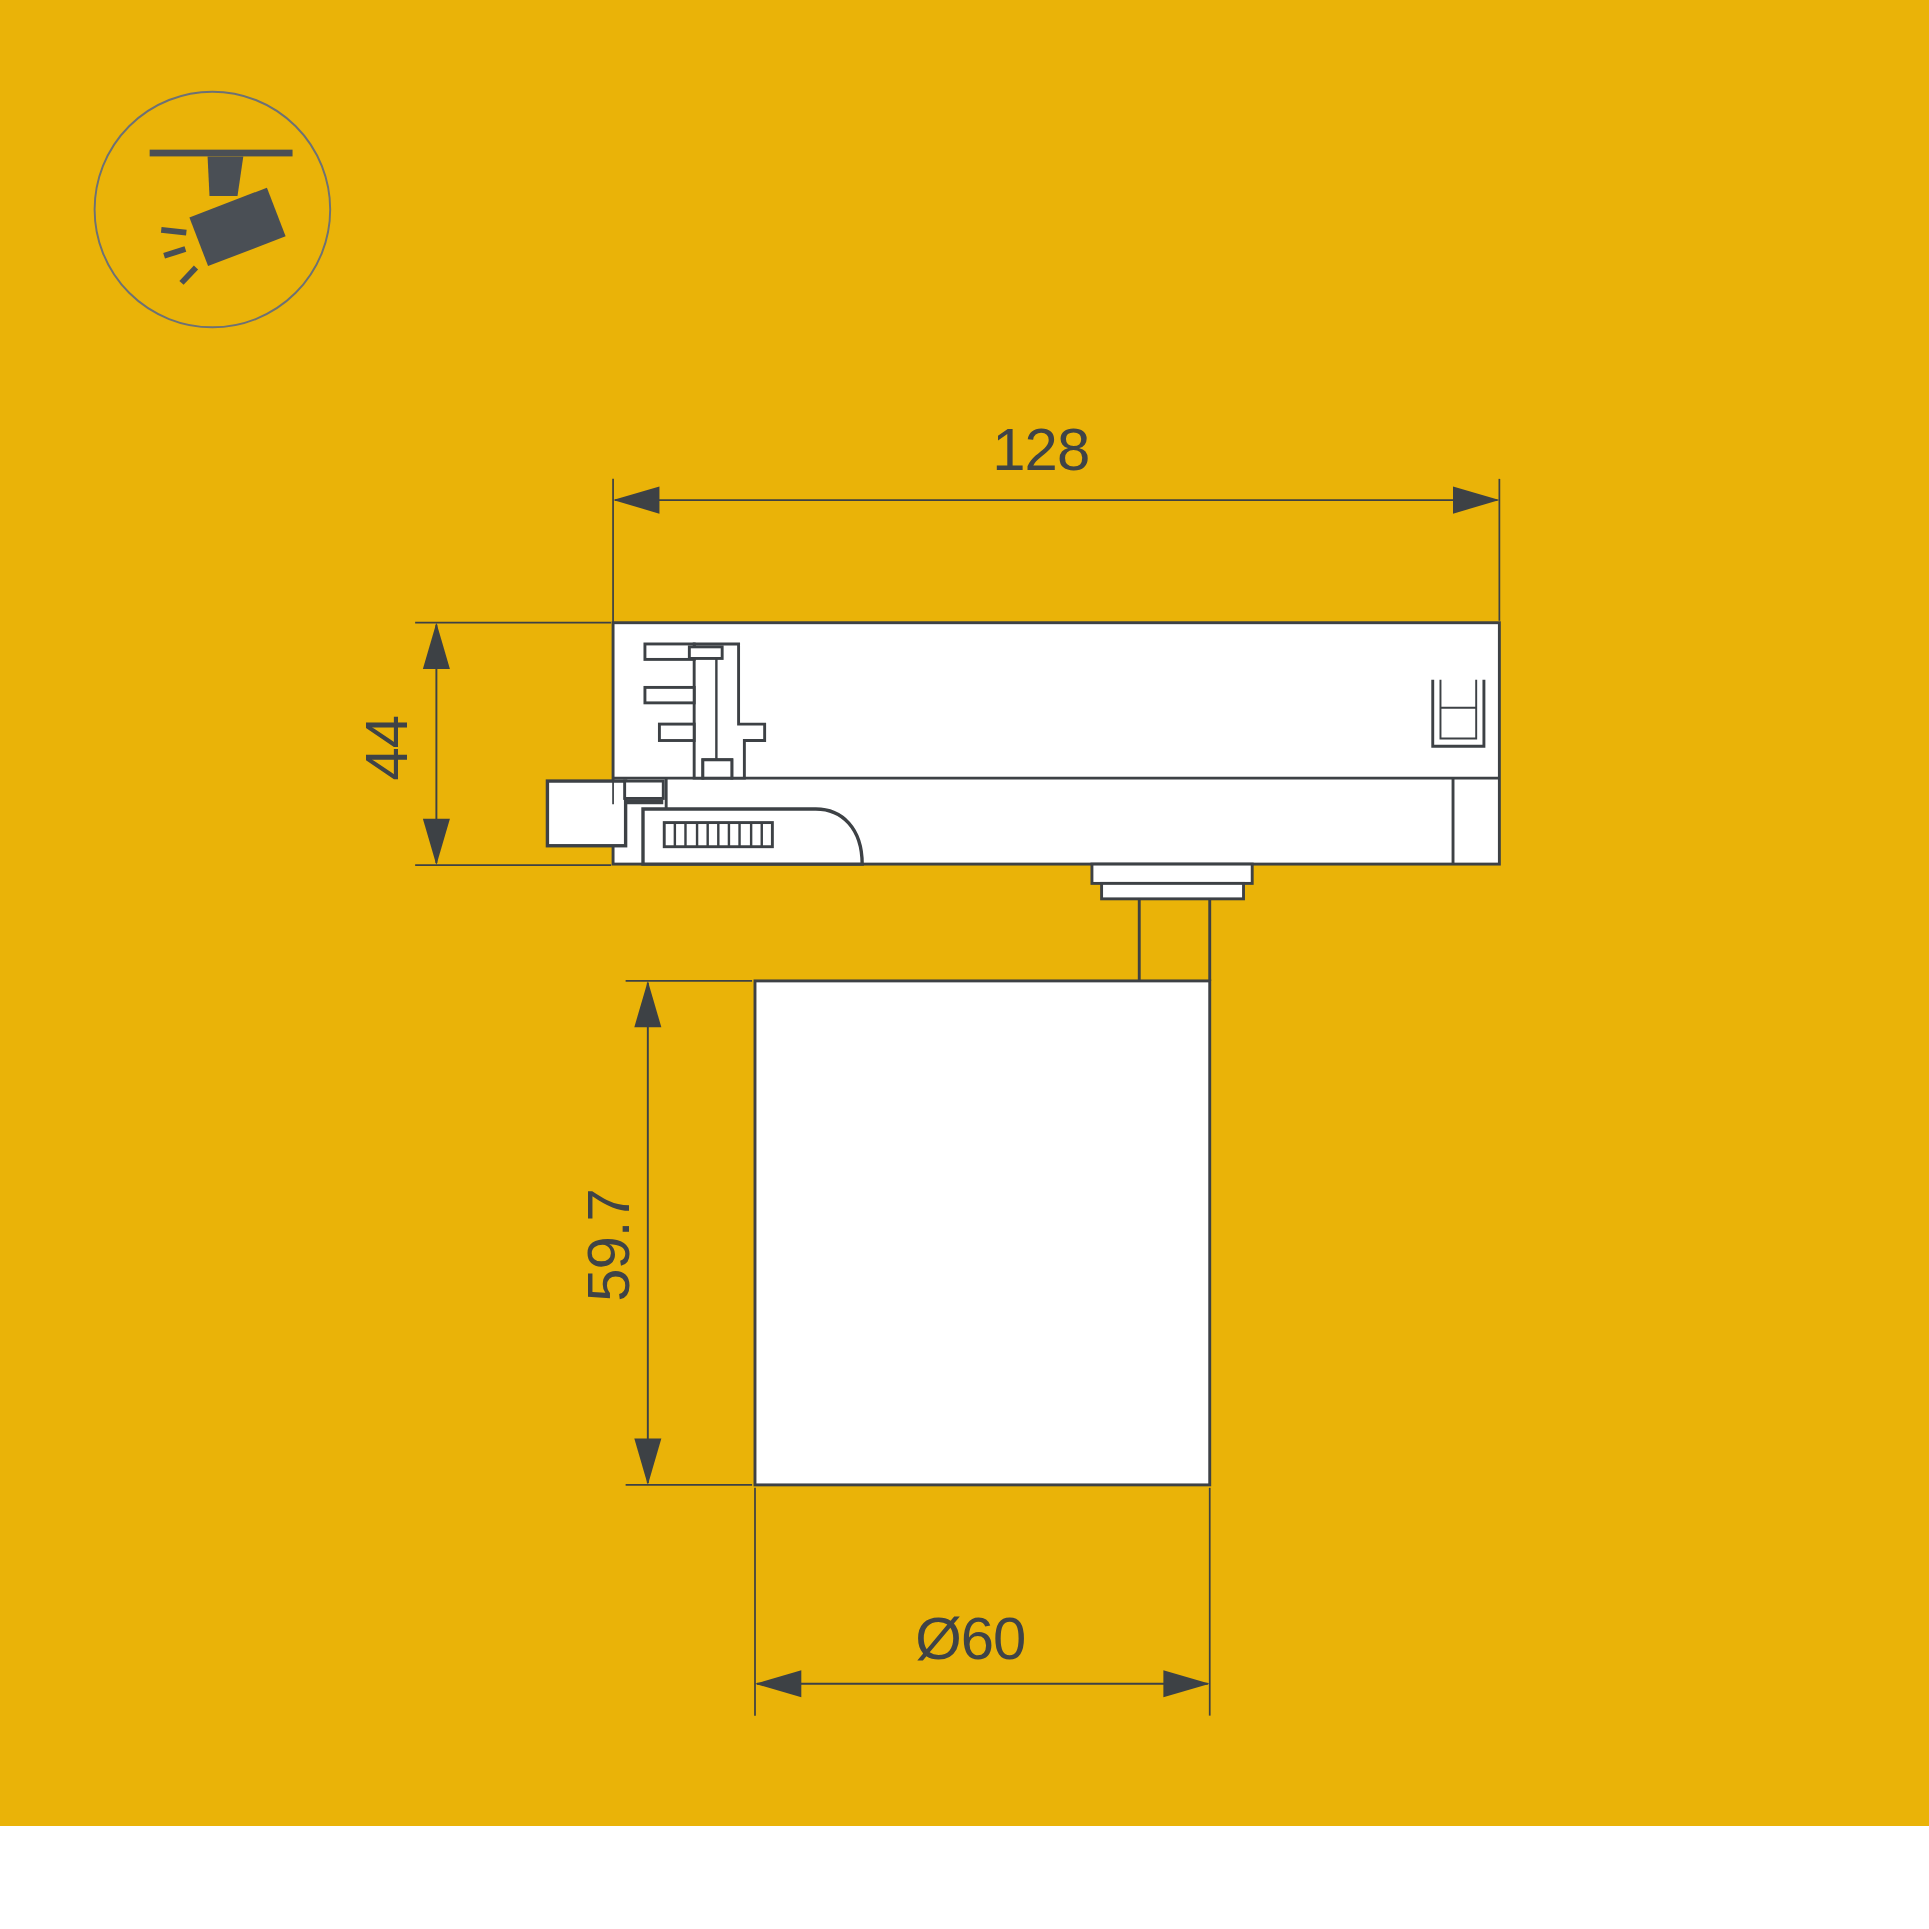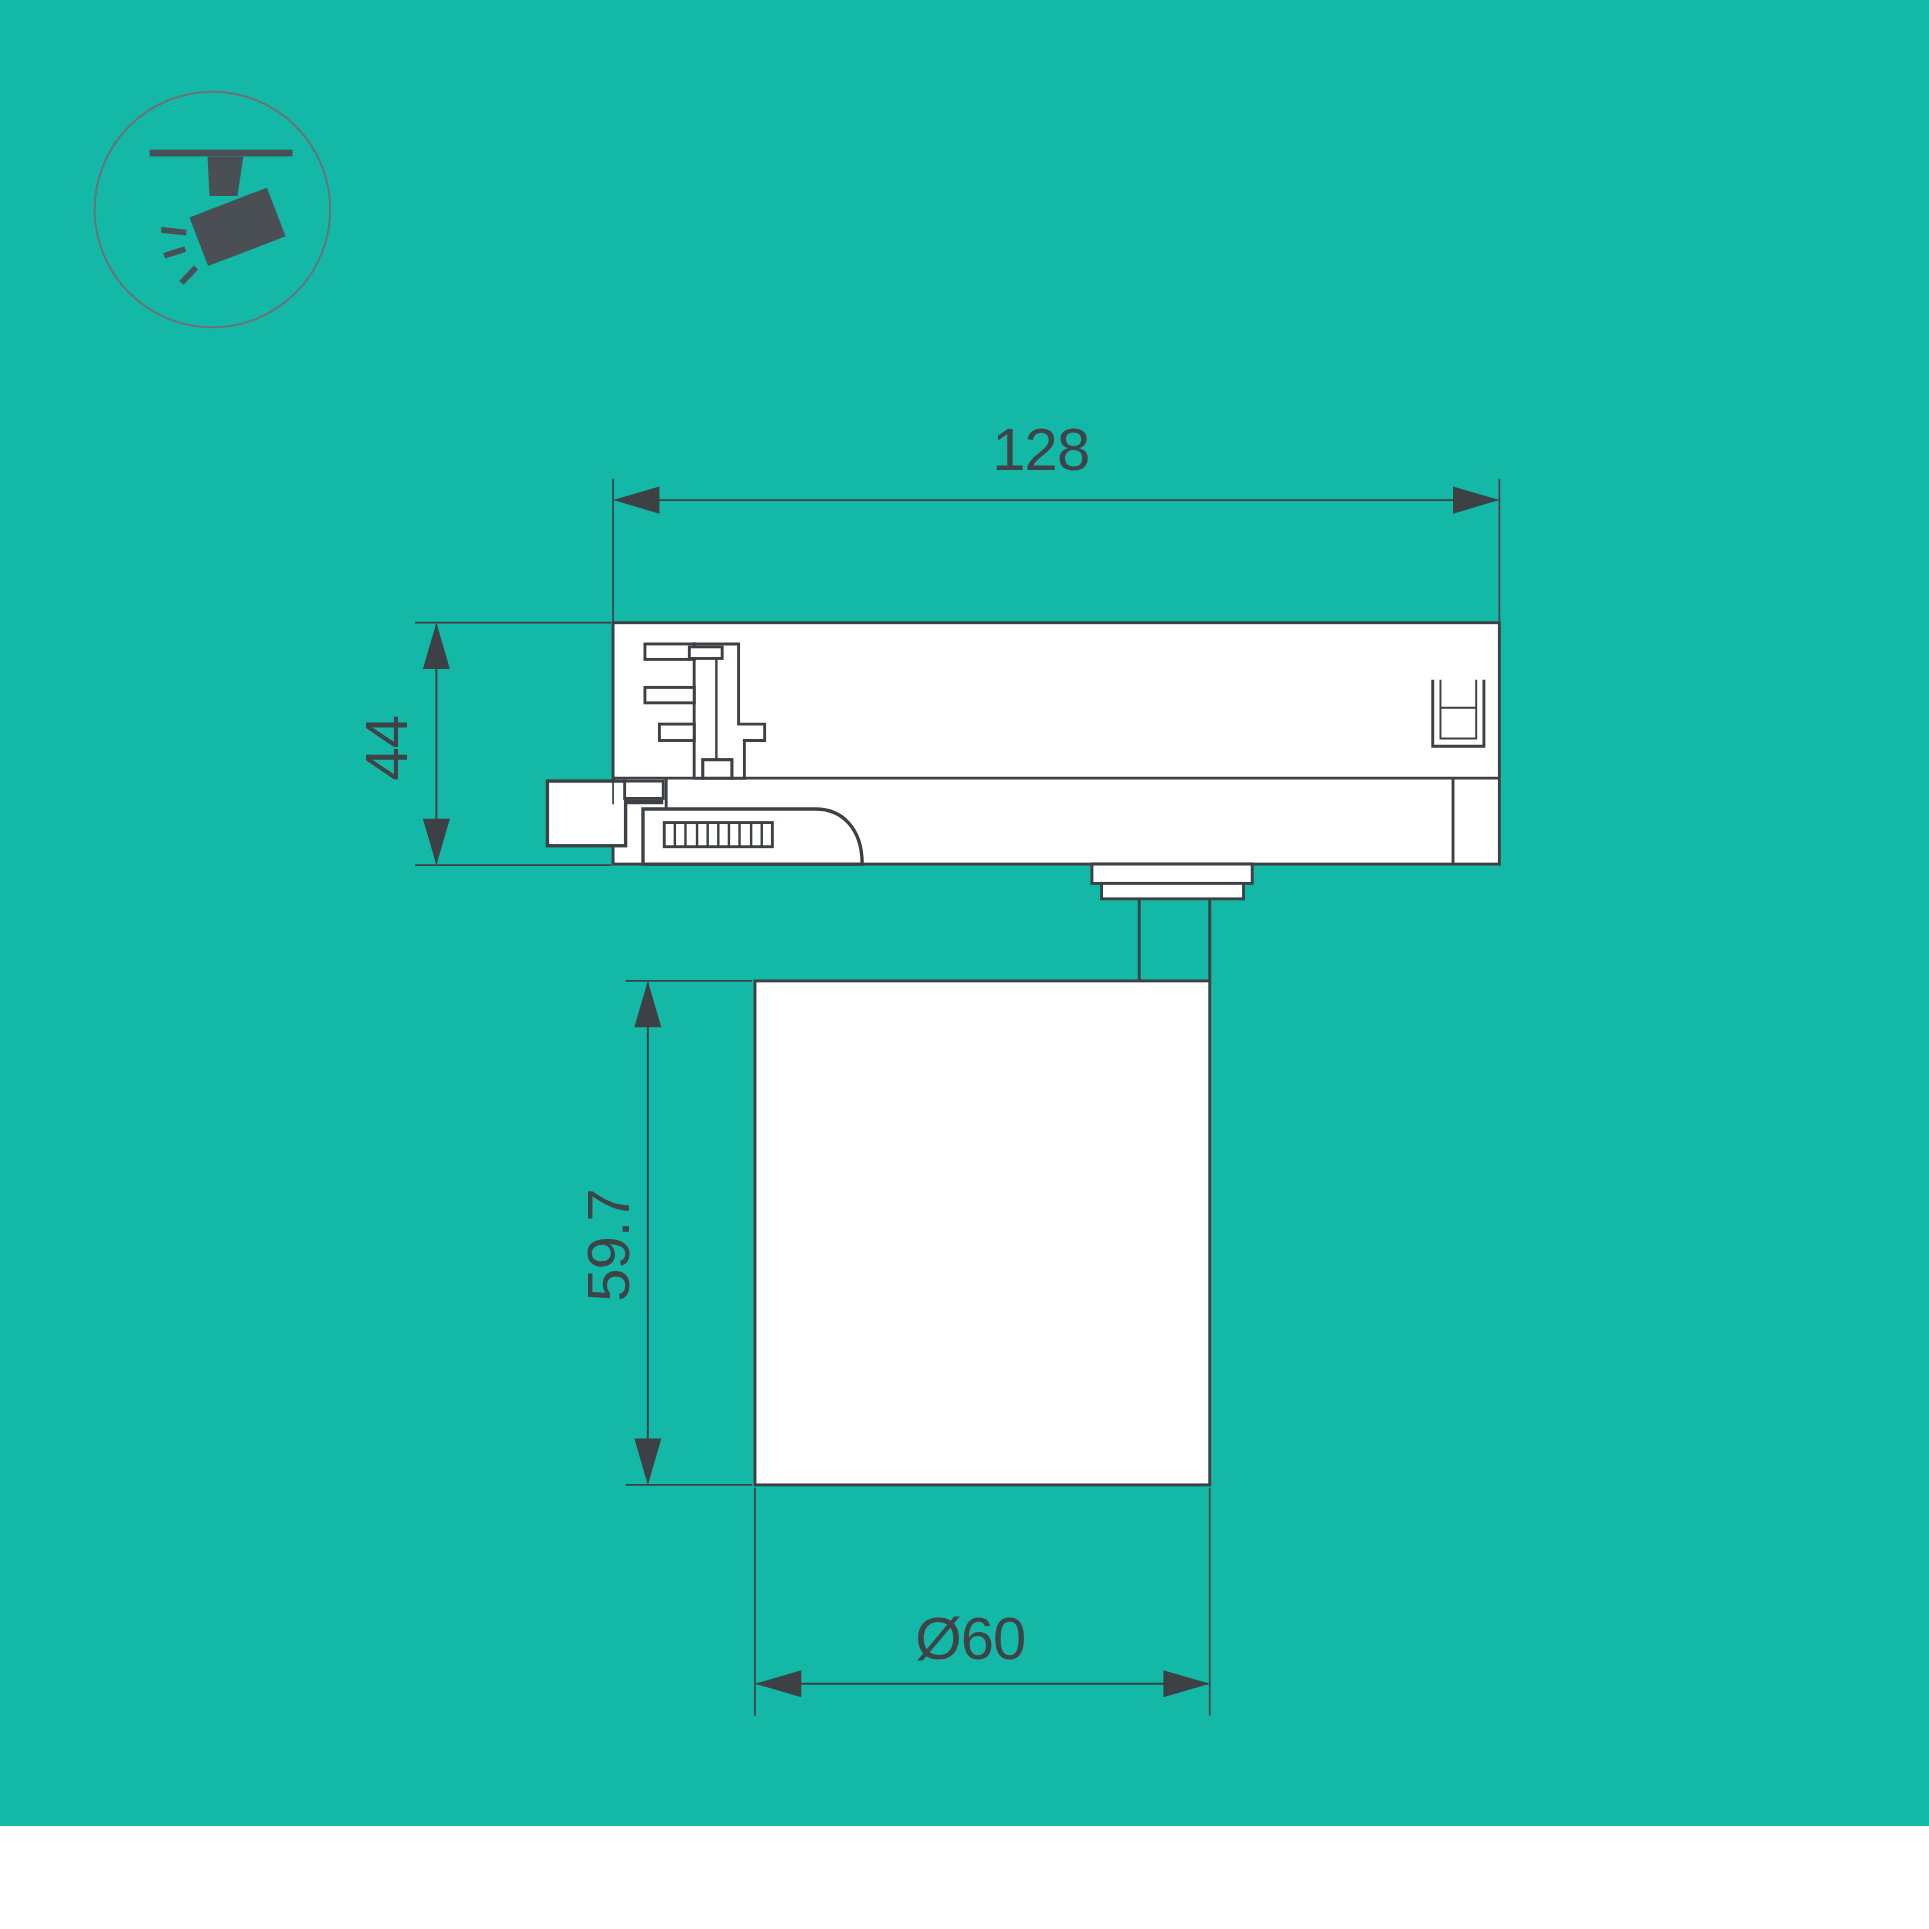--- a/index.html
+++ b/index.html
@@ -1,16 +1,16 @@
 <!DOCTYPE html>
 <html><head>
 <meta charset="utf-8">
 <style>
   html,body{margin:0;padding:0;background:#ffffff;}
-  .frame{position:relative;width:1929px;height:1826px;background:#14b8a6;overflow:hidden;
+  .frame{position:relative;width:1929px;height:1826px;background:#eab308;overflow:hidden;
          font-family:"Liberation Sans",sans-serif;text-decoration:underline;}
   svg{position:absolute;left:0;top:0;}
   
   .ln{stroke:#3d4145;fill:none;}
   .w3{stroke-width:3;}
   .w35{stroke-width:3.5;}
   .w25{stroke-width:2.5;}
   .w2{stroke-width:2;}
   .thin{stroke-width:1.8;}
   .fillw{fill:#ffffff;}

